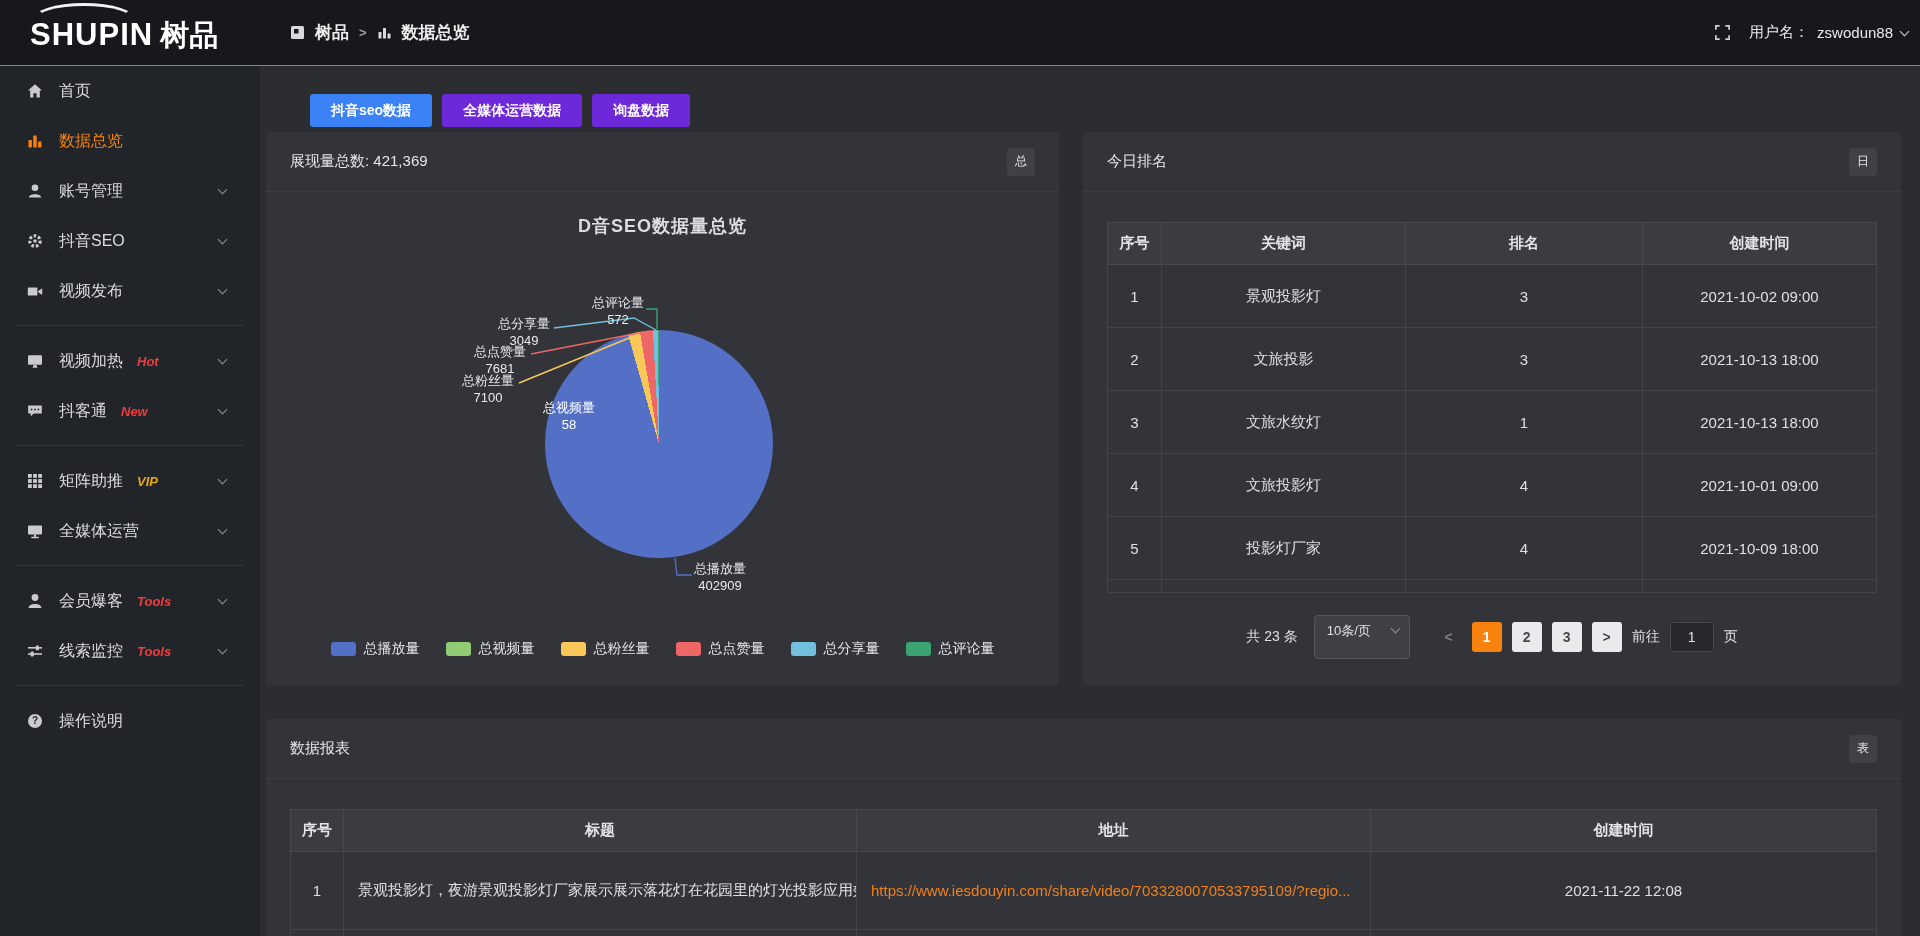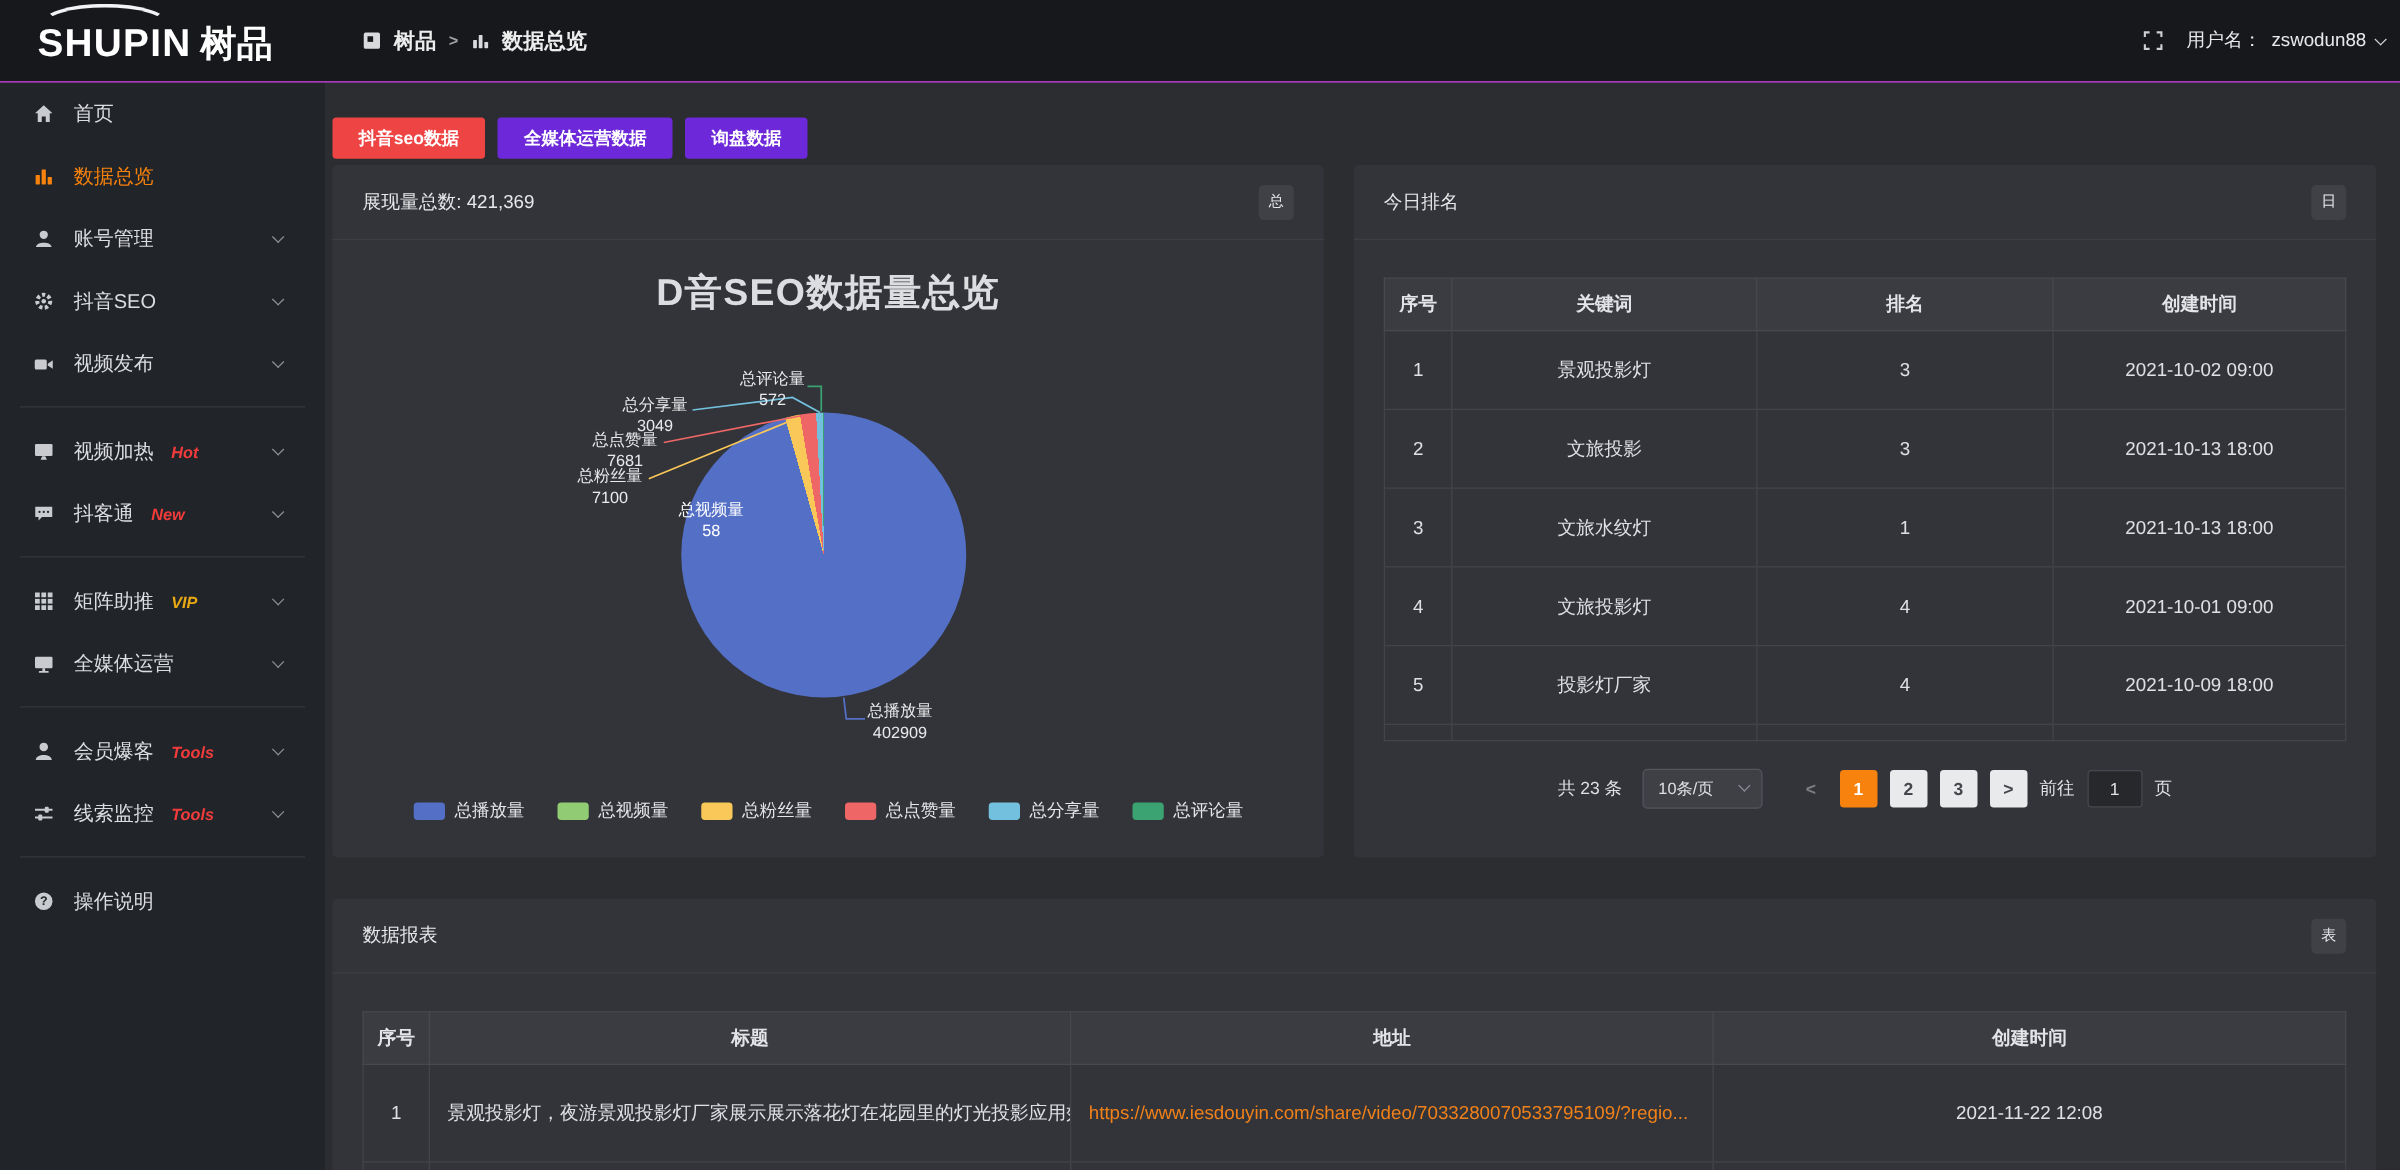--- a/index.html
+++ b/index.html
@@ -49,42 +49,42 @@
 
   .panel { background:#323439; border-radius:4px; position:relative; }
   .panel-head { height:60px; display:flex; align-items:center; justify-content:space-between;
                 padding:0 24px; border-bottom:1px solid #3c3e43; font-size:15px; color:#e6e7e9; }
   .corner-btn { width:28px; height:28px; background:#3f4147; border:none; border-radius:4px;
                 color:#e8e8ea; font-size:12px; font-family:inherit; cursor:pointer; }
 
   
   .overview { width:793px; height:554px; flex:0 0 793px; }
   .chart-title { position:absolute; top:82px; left:0; right:0; text-align:center;
-                 font-size:30px; font-weight:bold; color:#dcdde0; letter-spacing:1px; }
+                 font-size:18px; font-weight:bold; color:#dcdde0; letter-spacing:1px; }
   .pie { position:absolute; left:279px; top:198px; width:228px; height:228px; border-radius:50%; }
   .pie-label { position:absolute; font-size:13px; line-height:17px; color:#e9eaec; text-align:center; z-index:2; }
   .lines { position:absolute; left:0; top:0; pointer-events:none; }
   .legend { position:absolute; left:0; right:0; bottom:28px; display:flex; justify-content:center;
             gap:26px; align-items:center; }
   .legend-item { display:flex; align-items:center; gap:8px; font-size:14px; color:#e4e5e7; cursor:pointer; }
   .swatch { width:25px; height:14px; border-radius:3px; display:inline-block; }
 
   
   .ranking { width:818px; height:554px; flex:0 0 818px; }
   .tbl-wrap { padding:0 24px; }
   table { width:100%; border-collapse:collapse; table-layout:fixed; margin-top:30px; }
   th { height:42px; background:#3a3c41; border:1px solid #47494e; font-size:15px;
        font-weight:bold; color:#e3e4e7; }
   td { height:63px; border:1px solid #42444a; font-size:15px; color:#dfe0e3; text-align:center;
        overflow:hidden; white-space:nowrap; }
   tr.partial td { height:13px; }
 
   .pager { display:flex; align-items:center; justify-content:center; margin-top:22px;
            gap:10px; font-size:14px; color:#dfe0e3; }
-  .size-select { position:relative; height:32px; min-width:96px; background:#3e4046;
+  .size-select { position:relative; height:44px; min-width:96px; background:#3e4046;
                  border:1px solid #54565c; border-radius:4px; line-height:30px;
                  padding:0 26px 0 12px; font-size:13px; color:#dfe0e3; cursor:pointer; margin:0 16px 0 6px; }
   .size-select .chev { position:absolute; right:10px; top:12px; }
   .pg-prev { width:26px; text-align:center; color:#7d7f84; font-weight:bold; font-size:14px;
              background:none; border:none; cursor:pointer; font-family:inherit; }
   .pg-btn { min-width:30px; height:30px; border:none; border-radius:3px; background:#e9eaec;
             color:#45474c; font-weight:bold; font-size:14px; cursor:pointer; font-family:inherit; }
   .pg-btn.active { color:#fff; }
   .goto-label { }
   .goto-input { width:44px; height:30px; background:#26282c; border:1px solid #46484d; border-radius:3px;
@@ -279,21 +279,21 @@
           <text x="9" y="12.4" text-anchor="middle" font-size="10" font-weight="bold" fill="#212428">?</text>
         </svg>
       </span>
     <span>操作说明</span>
   </div>
 </div>
 
 <div class="main">
 
   <div class="tabs">
-    <button class="tab-btn active" style="background-color: #ef4444;">抖音seo数据</button>
+    <button class="tab-btn active" style="background-color: #3b82f6; margin-left: 44px;">抖音seo数据</button>
     <button class="tab-btn">全媒体运营数据</button>
     <button class="tab-btn">询盘数据</button>
   </div>
 
   <div class="row2">
 
     <div class="panel overview">
       <div class="panel-head">
         <span>
           <span>展现量总数:</span>

